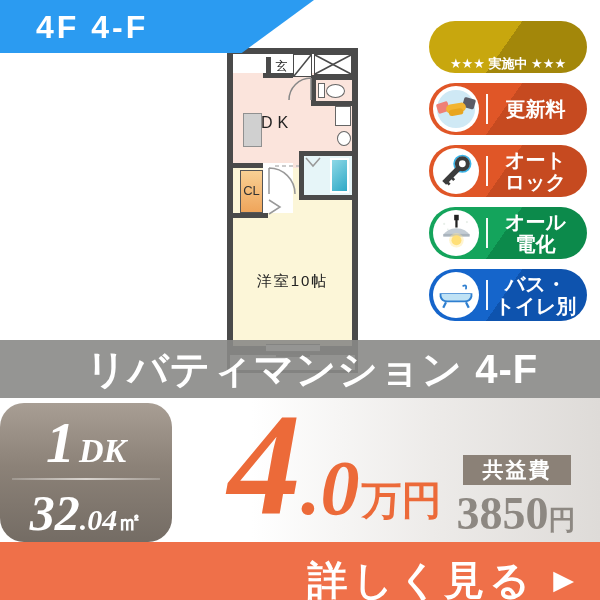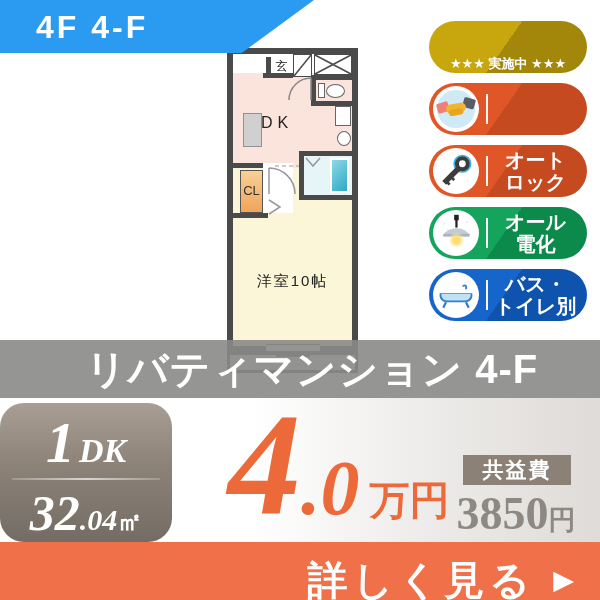--- a/index.html
+++ b/index.html
@@ -80,21 +80,21 @@
   .type-div{width:148px;height:2px;margin:2px auto 4px auto;
     background:linear-gradient(90deg,rgba(255,255,255,.2),#d9d4cf,rgba(255,255,255,.2));}
   .area-main{font-size:50px;font-weight:bold;margin-top:8px;}
   .area-frac{font-size:30px;font-weight:bold;}
   .area-unit{font-size:25px;font-weight:bold;font-family:"DejaVu Sans",sans-serif;font-style:normal;}
   .rent{position:absolute;left:228px;top:0px;display:flex;align-items:baseline;color:#ec6a39;}
   .rent .r-main{font-family:"Liberation Serif","DejaVu Serif",serif;font-style:italic;font-weight:bold;
     font-size:146px;line-height:134px;}
   .rent .r-frac{font-family:"Liberation Serif","DejaVu Serif",serif;font-style:italic;font-weight:bold;
     font-size:78px;}
-  .rent .r-unit{font-size:40px;font-weight:bold;margin-left:10px;}
+  .rent .r-unit{font-size:40px;font-weight:bold;margin-left:2px;}
   .fee-label{position:absolute;left:463px;top:57px;width:108px;height:30px;background:#8b8177;
     color:#fff;font-size:21px;font-weight:bold;text-align:center;line-height:30px;letter-spacing:2px;}
   .fee-value{position:absolute;left:451px;top:89px;width:130px;text-align:center;color:#8d8882;}
   .fee-num{font-family:"Liberation Serif","DejaVu Serif",serif;font-weight:bold;font-size:46px;}
   .fee-unit{font-size:27px;font-weight:bold;}
 
   
   .cta{position:absolute;left:0;top:542px;width:600px;height:76px;background:#ef7049;z-index:3;
     display:flex;align-items:center;justify-content:flex-end;padding-right:26px;box-sizing:border-box;
     cursor:pointer;}
@@ -170,20 +170,21 @@
       <svg width="40" height="40" viewBox="0 0 44 44">
         <circle cx="22" cy="22" r="21" fill="#cfe9f5"></circle>
         <rect x="1" y="15" width="13" height="11" rx="2" fill="#ef8076" transform="rotate(-18 7 20)"></rect>
         <rect x="30" y="10" width="13" height="11" rx="2" fill="#5c5c66" transform="rotate(16 36 15)"></rect>
         <rect x="11" y="16" width="22" height="10" rx="5" fill="#f2b431" transform="rotate(-10 22 21)"></rect>
         <rect x="14" y="22" width="16" height="7" rx="3.5" fill="#e8a51f" transform="rotate(-10 22 25)"></rect>
       </svg>
     </div>
     <div class="divider"></div>
     <div class="txt">
+      <div>更新料</div>
     </div>
   </div>
 
   <div class="pill pill-orange">
     <div class="icon-circle">
       <svg width="40" height="40" viewBox="0 0 44 44">
         <circle cx="29" cy="14" r="9" fill="none" stroke="#3ab4e8" stroke-width="2"></circle>
         <circle cx="29" cy="14" r="6" fill="none" stroke="#3c3c3c" stroke-width="4.5"></circle>
         <line x1="25" y1="19" x2="9" y2="35" stroke="#3c3c3c" stroke-width="6"></line>
         <line x1="11" y1="33" x2="15" y2="37" stroke="#3c3c3c" stroke-width="3"></line>

